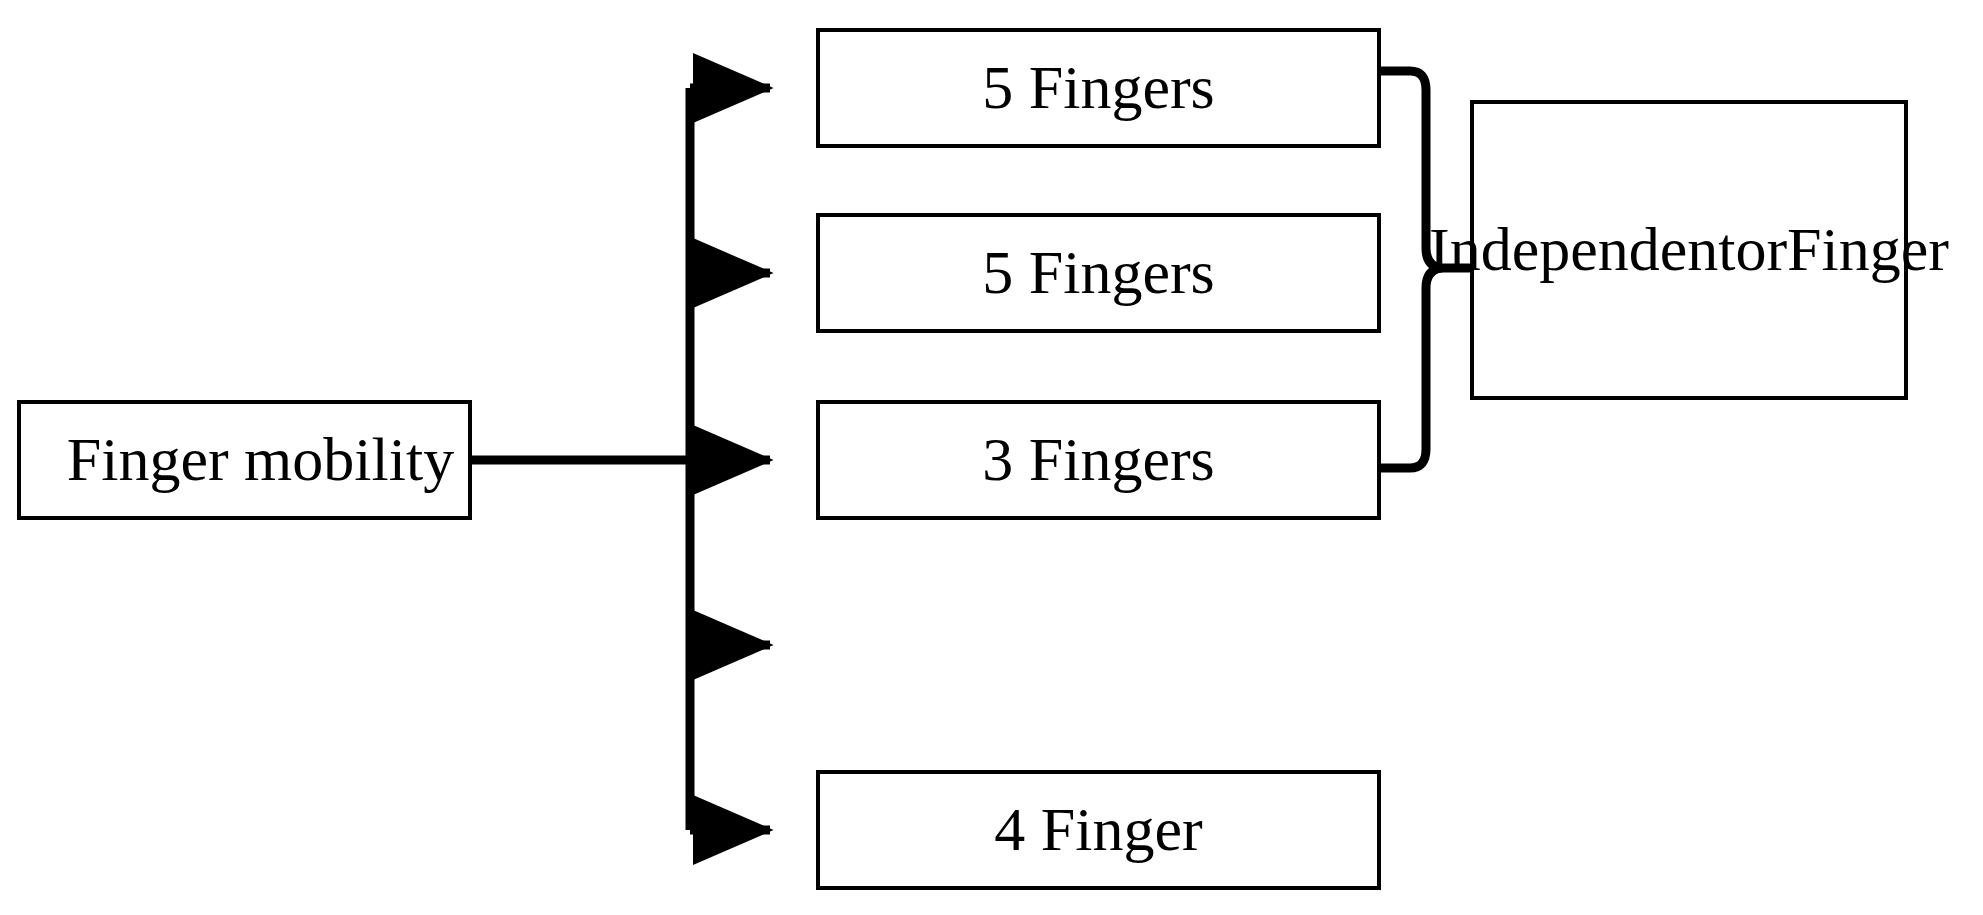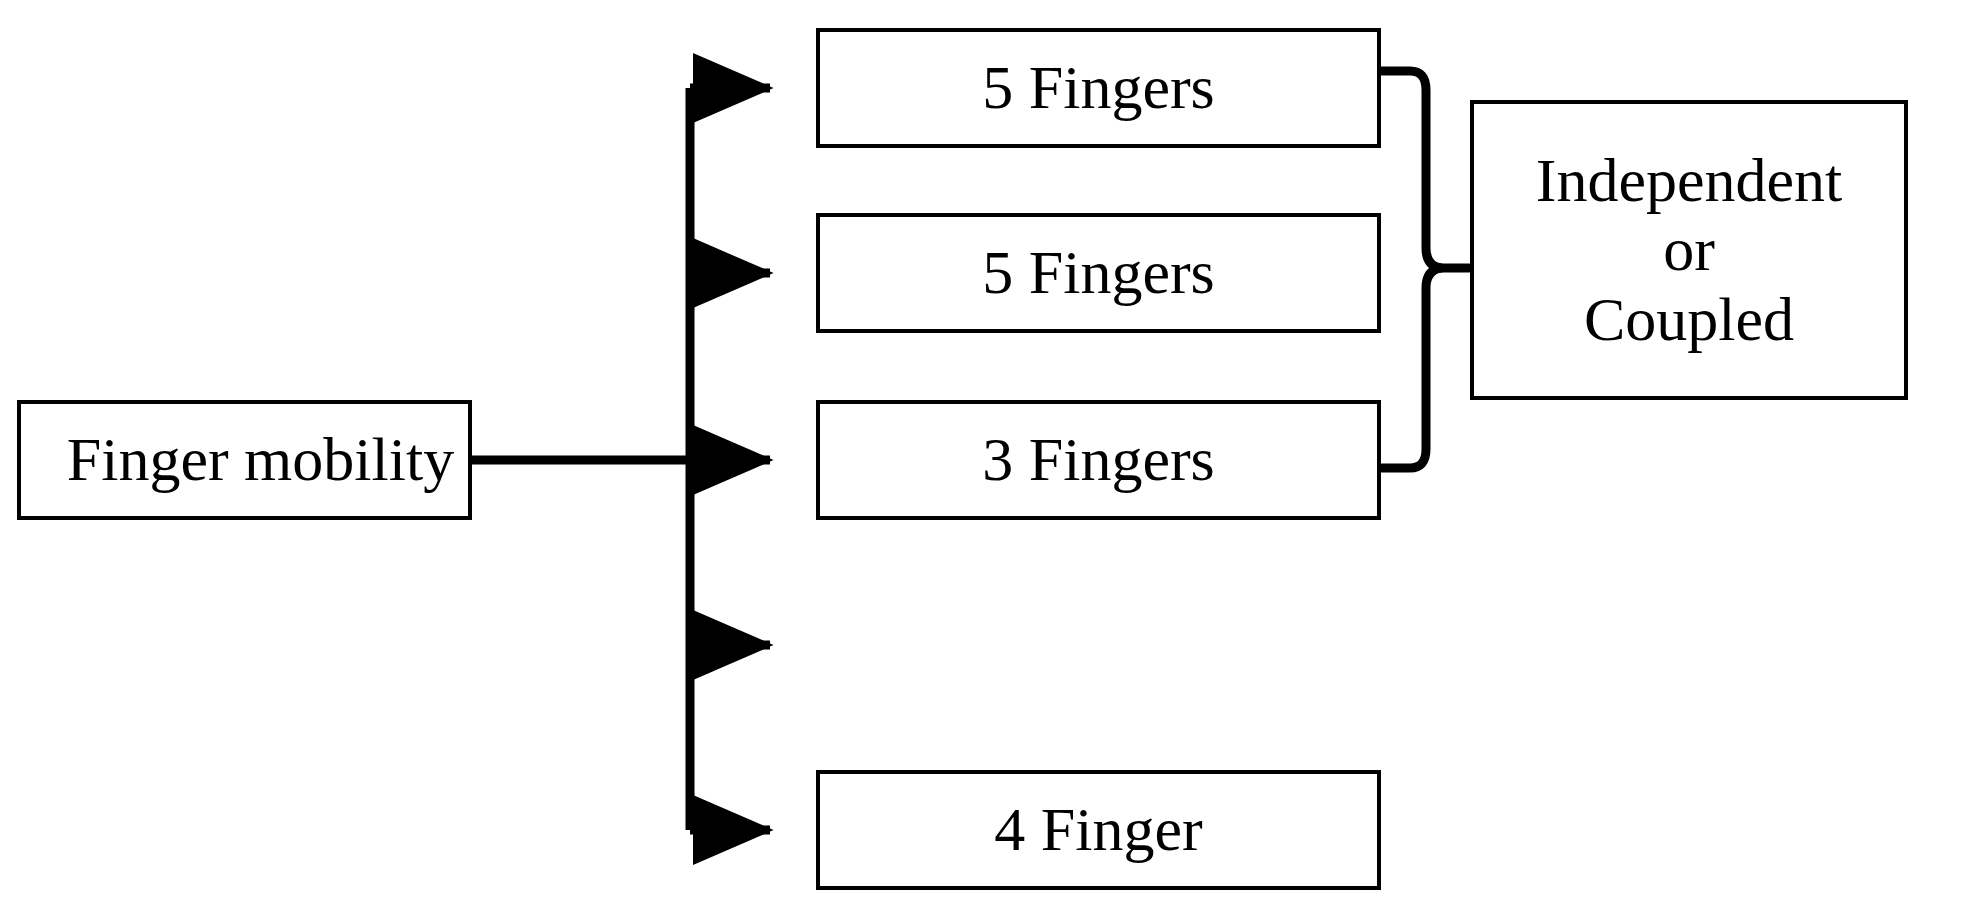--- a/index.html
+++ b/index.html
@@ -54,21 +54,20 @@
   #leaf-node-1 { top: 213px; }
   #leaf-node-2 { top: 400px; }
   #leaf-node-3 { top: 585px; }
   #leaf-node-4 { top: 770px; }
   #group-node {
     left: 1470px;
     top: 100px;
     width: 438px;
     height: 300px;
     font-size: 62px;
-    flex-direction: column;
   }
   #connector-layer {
     position: absolute;
     left: 0;
     top: 0;
     width: 1983px;
     height: 915px;
     pointer-events: none;
   }
   #brace-layer {
@@ -135,16 +134,16 @@
   </div>
 
 
   <div class="node leaf-node" id="leaf-node-4">
     <span class="node-label">4 Finger</span>
   </div>
 
   <div class="node" id="group-node">
     <span class="node-label">Independent</span>
     <span class="node-label">or</span>
-    <span class="node-label">Coupled</span>
+    <span class="node-label">Finger</span>
   </div>
 
 </div>
 
 </body></html>

